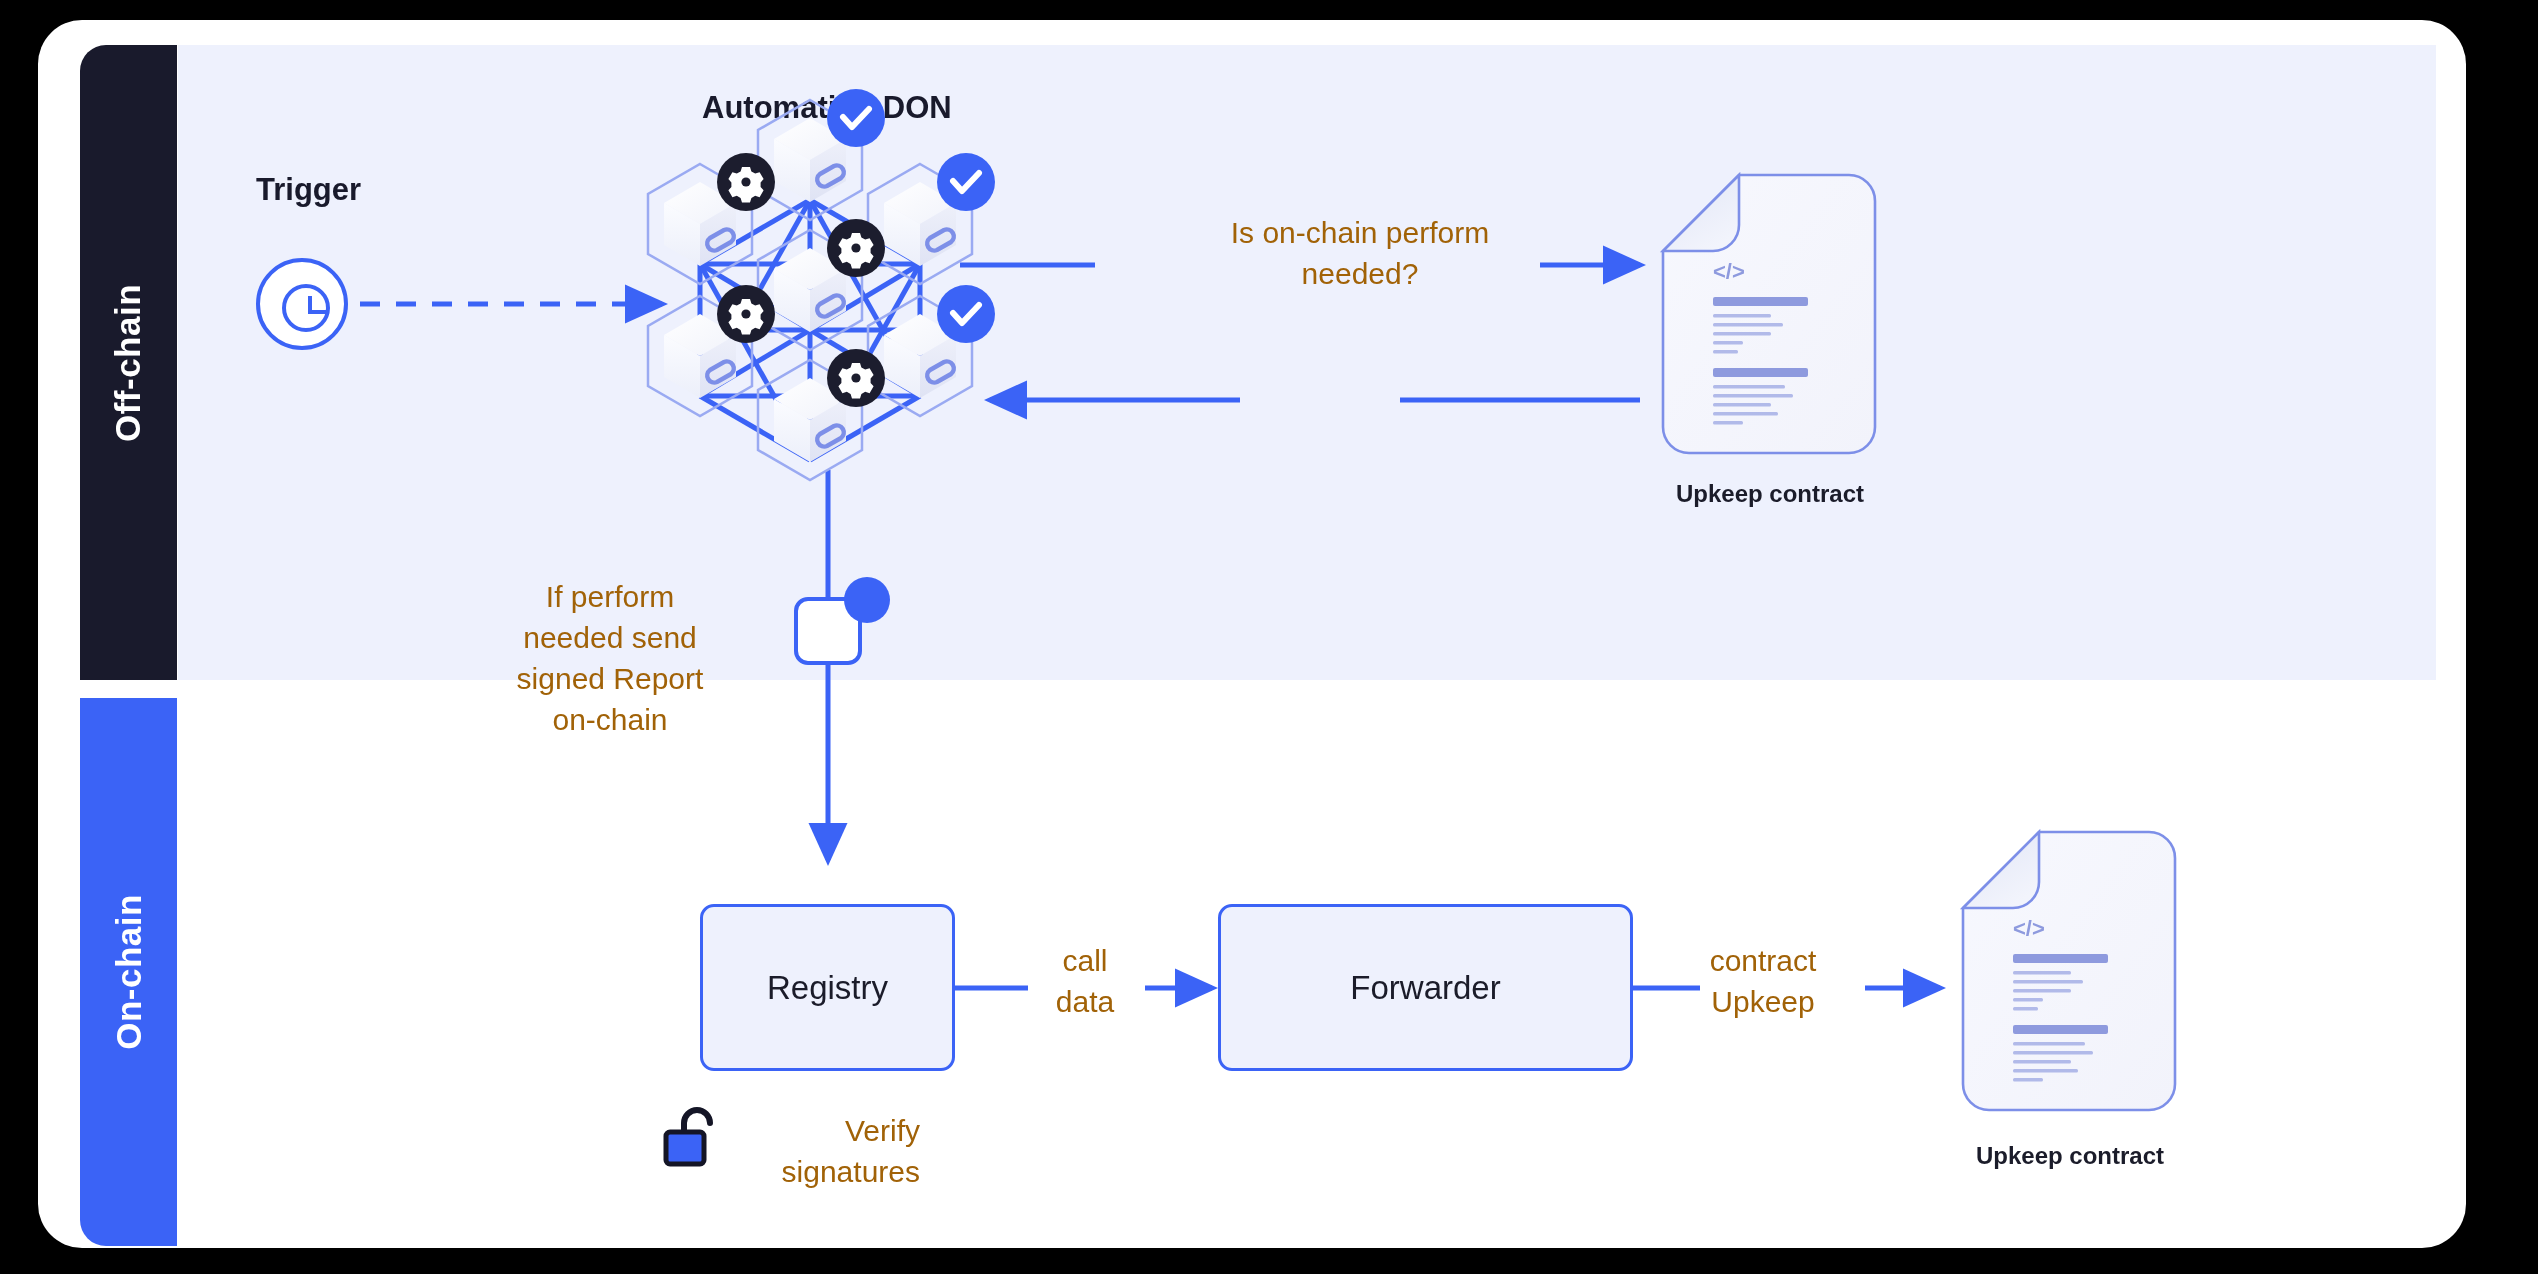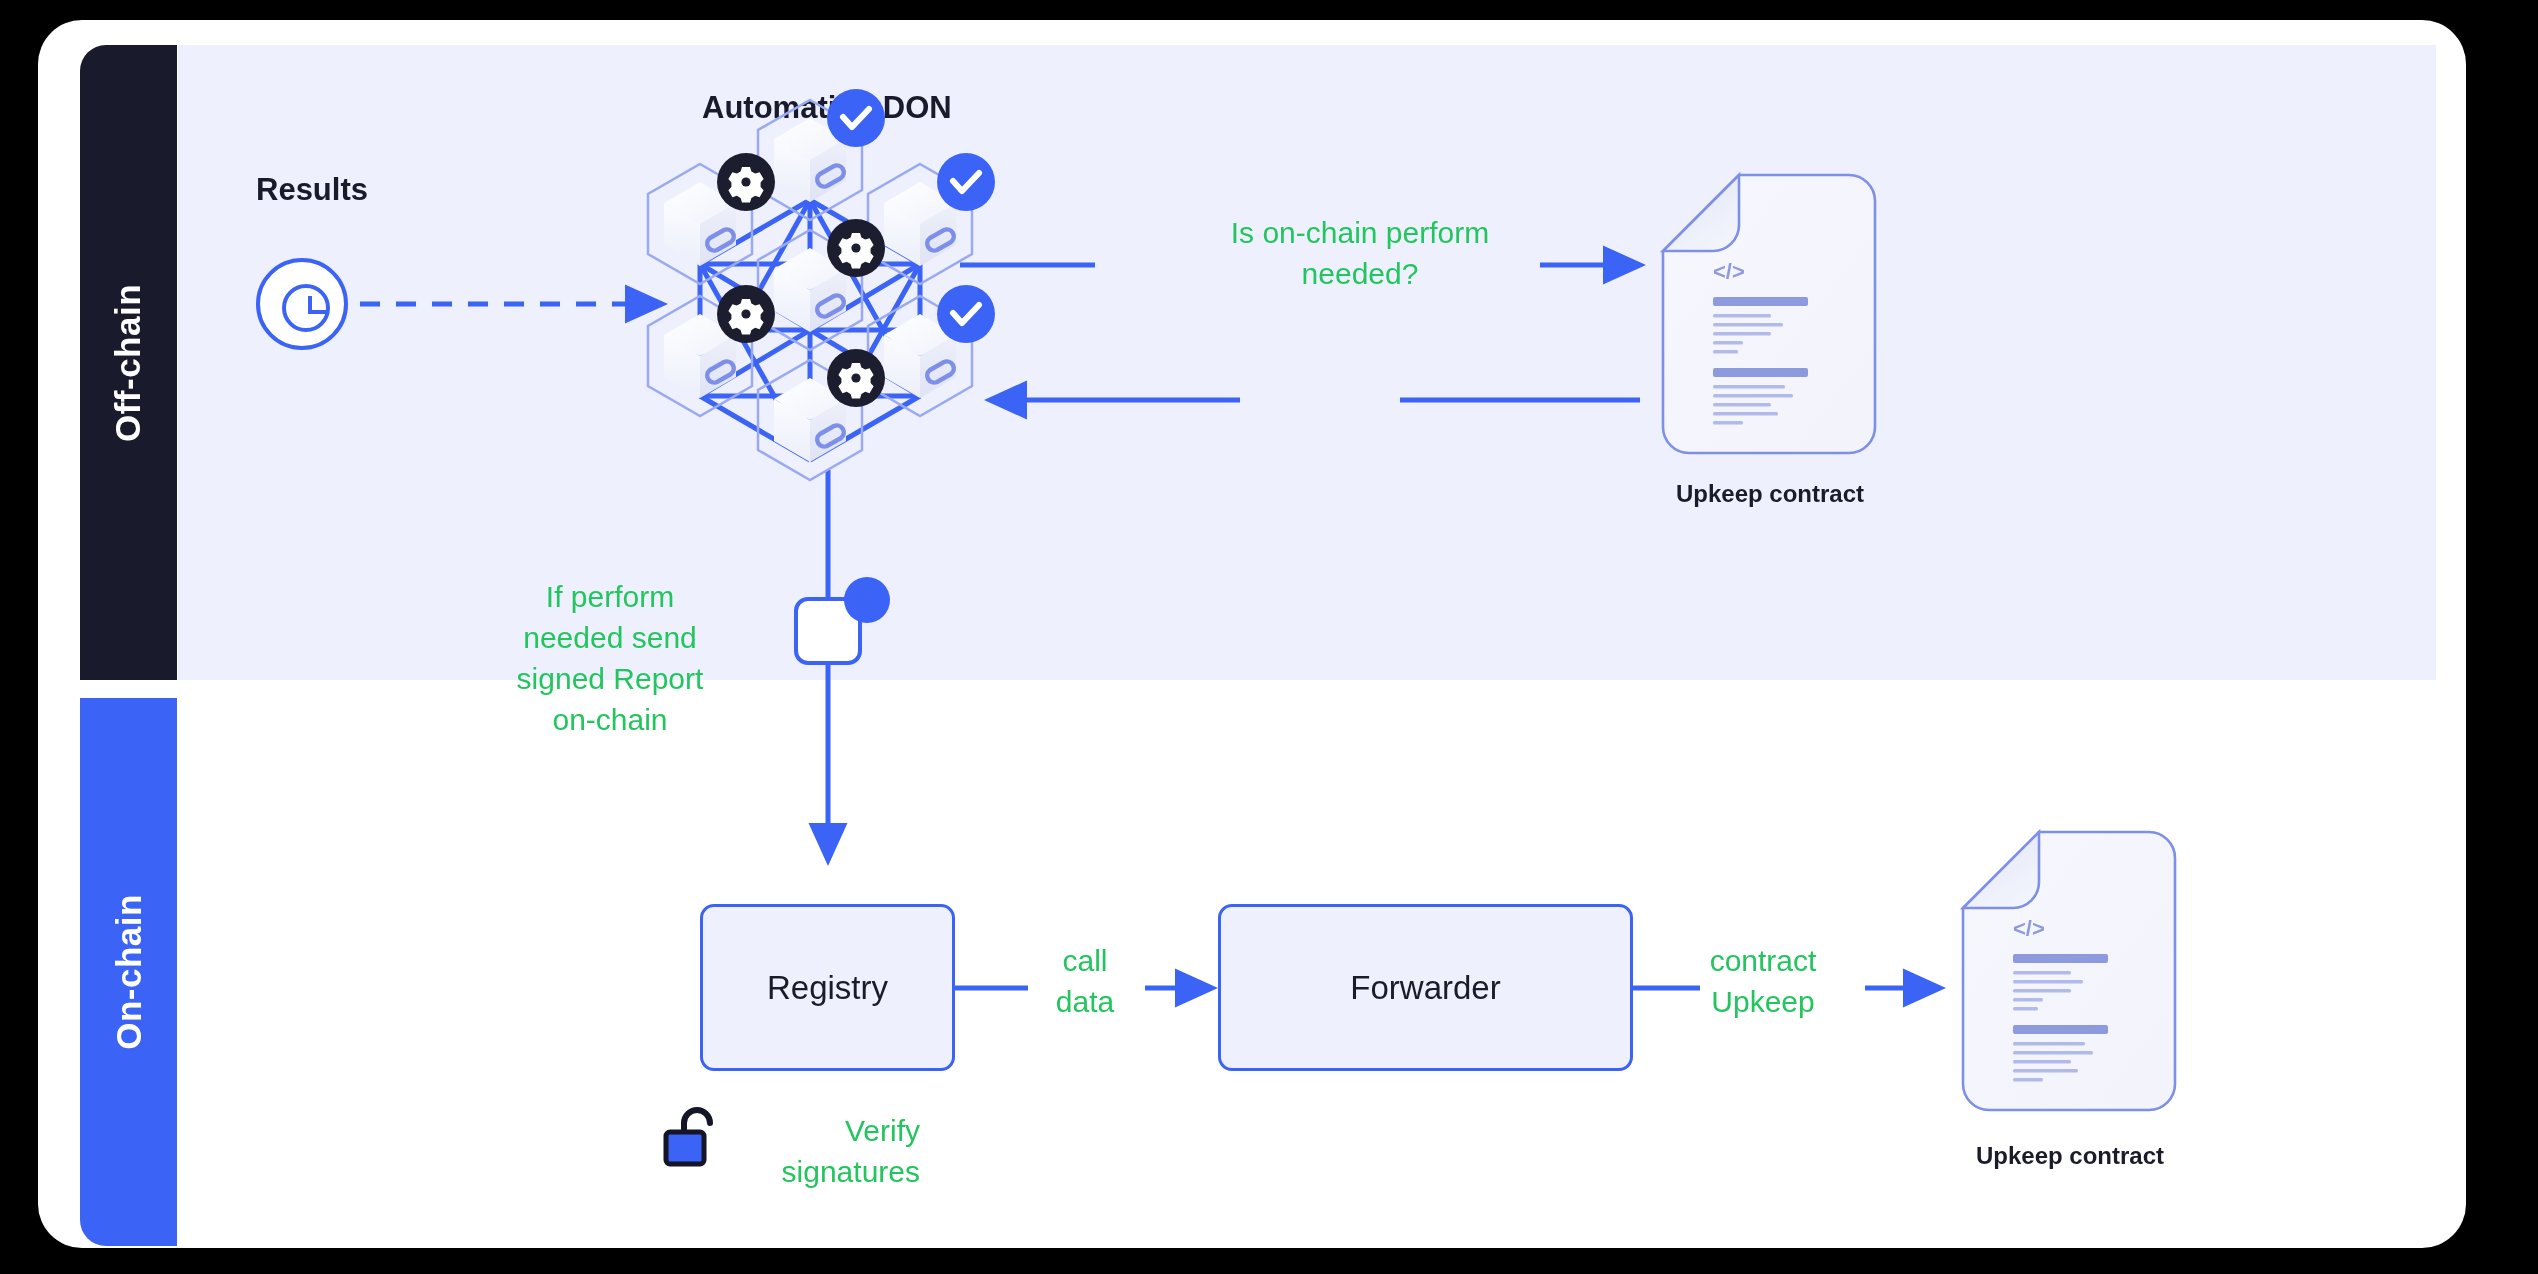--- a/index.html
+++ b/index.html
@@ -73,21 +73,21 @@
   
   .heading-bold {
     position: absolute;
     color: #191a2c;
     font-weight: 700;
     font-size: 31px;
     white-space: nowrap;
   }
   .label-grey {
     position: absolute;
-    color: #22c55e;
+    color: #a16207;
     font-size: 30px;
     line-height: 41px;
     text-align: center;
     font-weight: 400;
   }
   .box-label {
     color: #1b1c2a;
     font-size: 33px;
     font-weight: 400;
   }
@@ -184,21 +184,21 @@
 
   <div id="offchain-panel"></div>
 
   <div class="rail" id="rail-offchain">
     <span>Off-chain</span>
   </div>
   <div class="rail" id="rail-onchain">
     <span>On-chain</span>
   </div>
 
-  <div class="heading-bold" style="left:256px; top:172px;">Results</div>
+  <div class="heading-bold" style="left:256px; top:172px;">Trigger</div>
 
   <div id="trigger-clock">
     <div id="trigger-clock-inner">
       <div id="trigger-clock-hand-v"></div>
       <div id="trigger-clock-hand-h"></div>
     </div>
   </div>
 
   <div class="heading-bold" style="left:702px; top:90px;">Automation DON</div>
 

